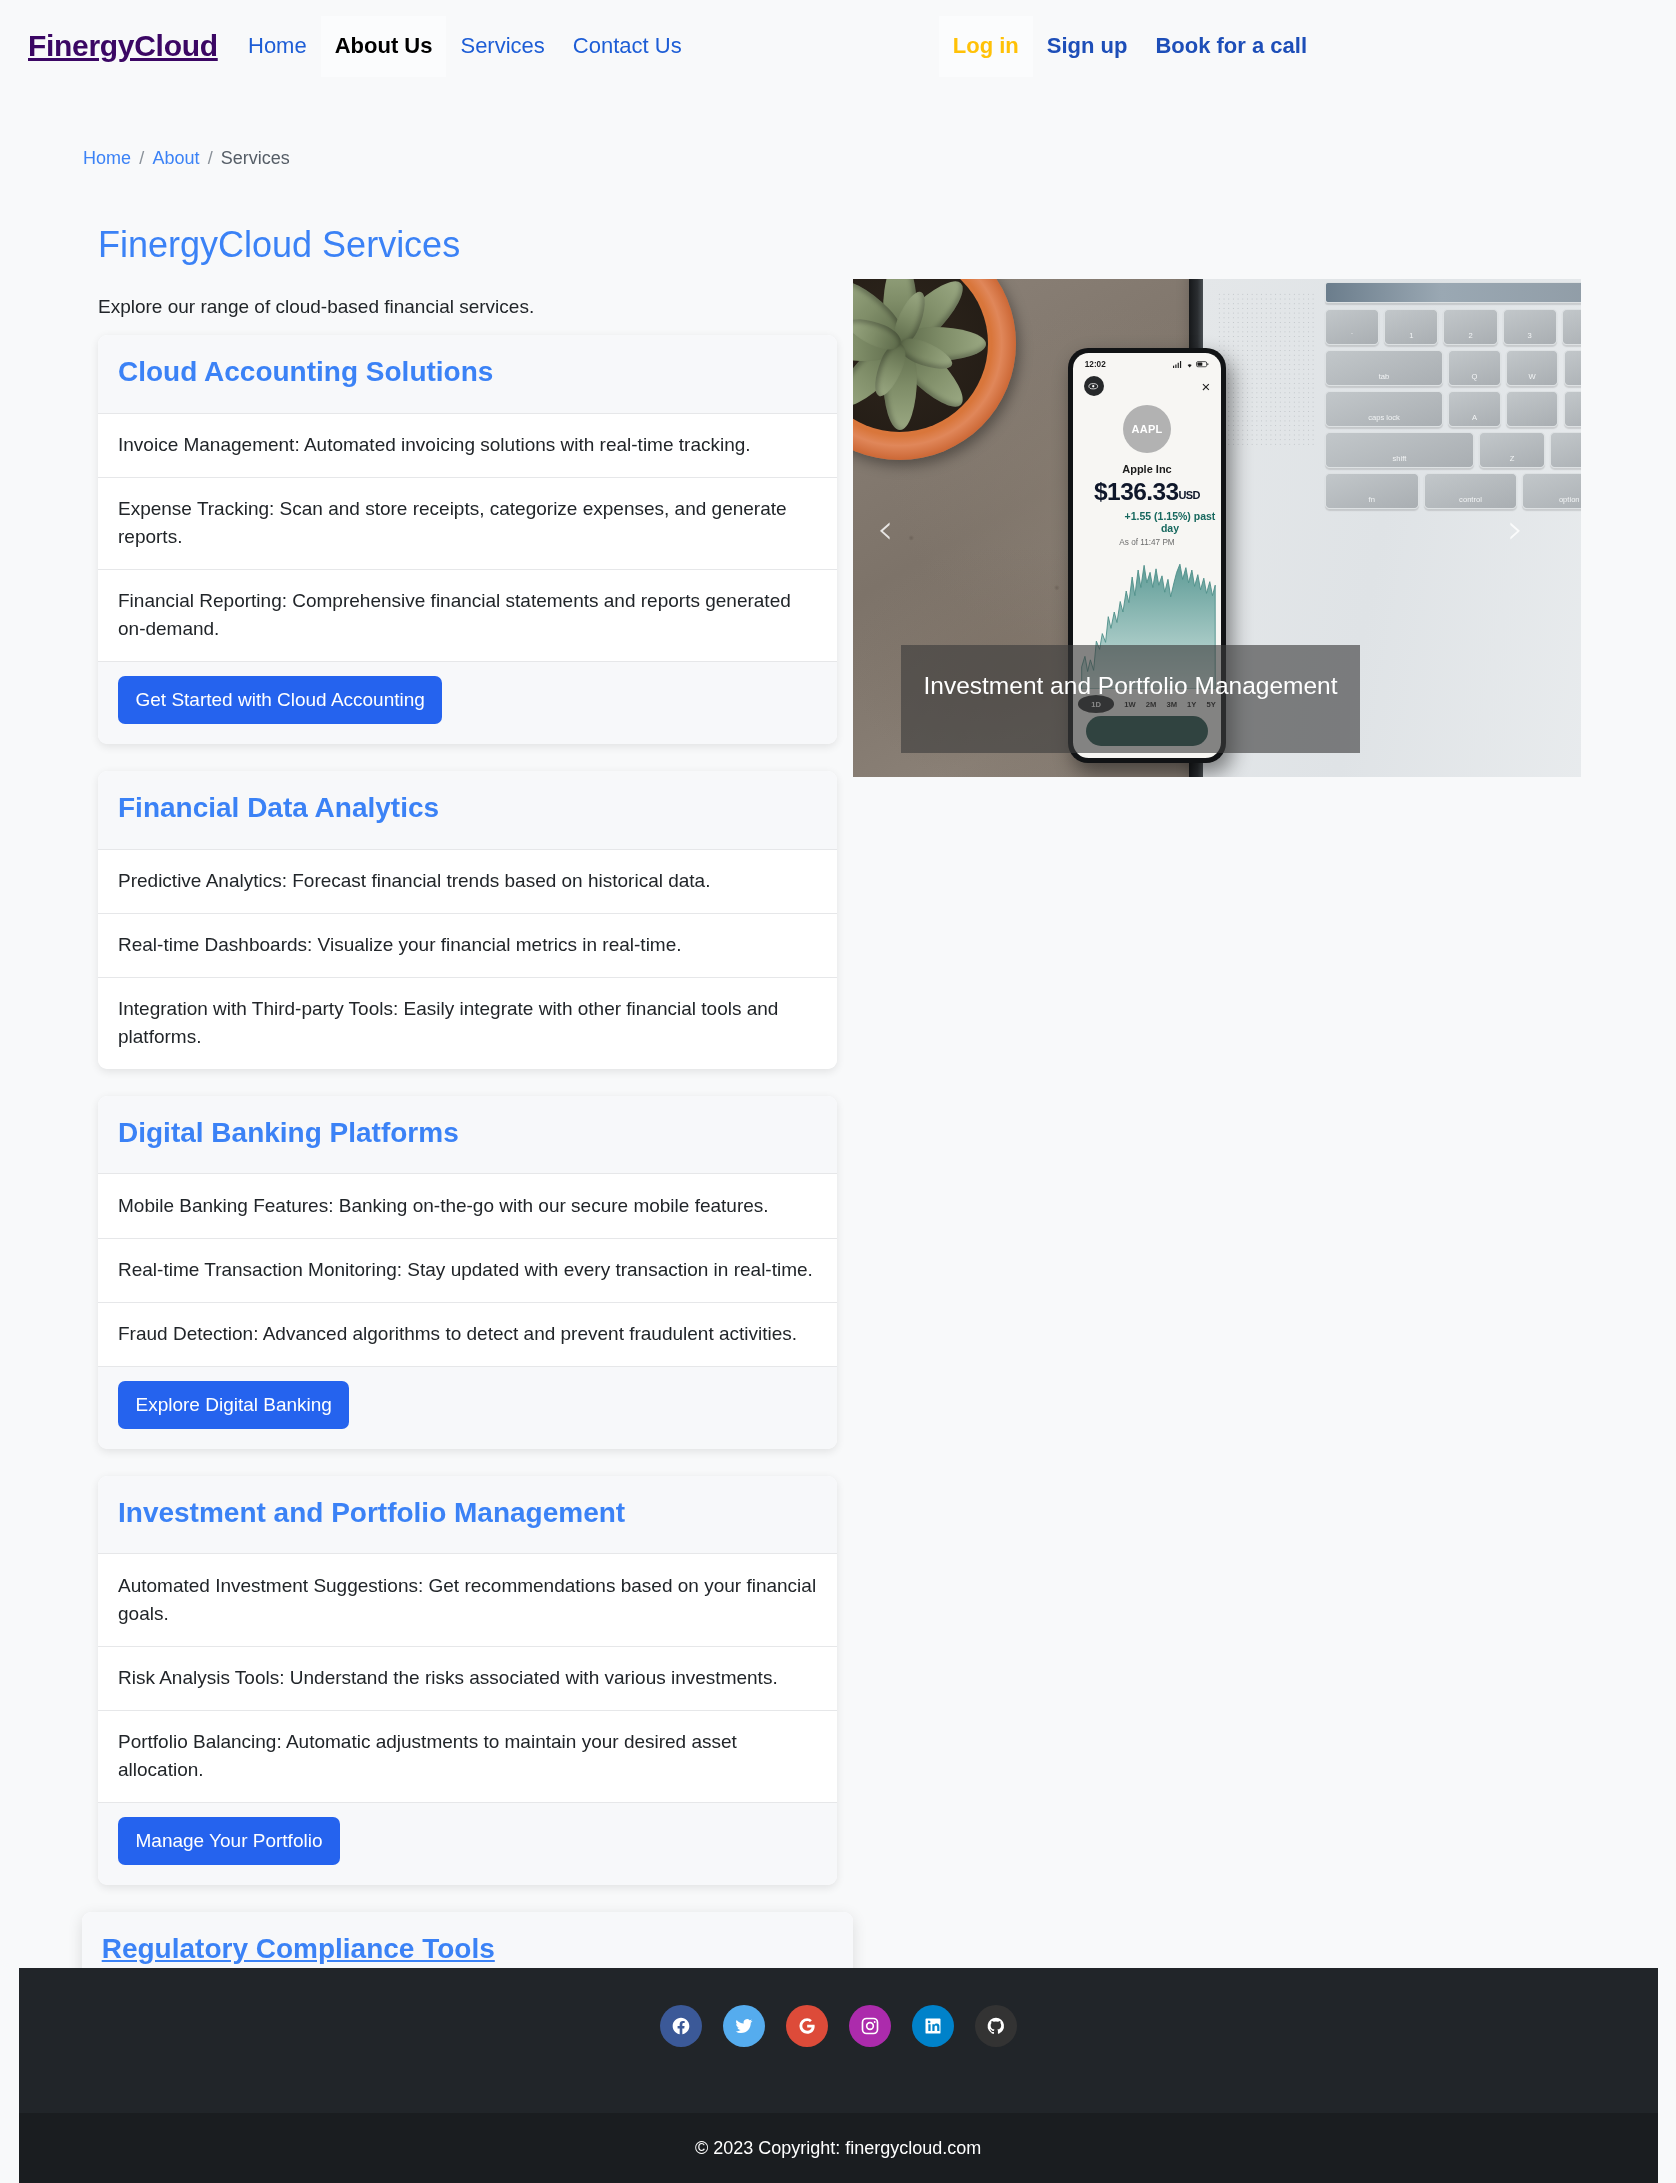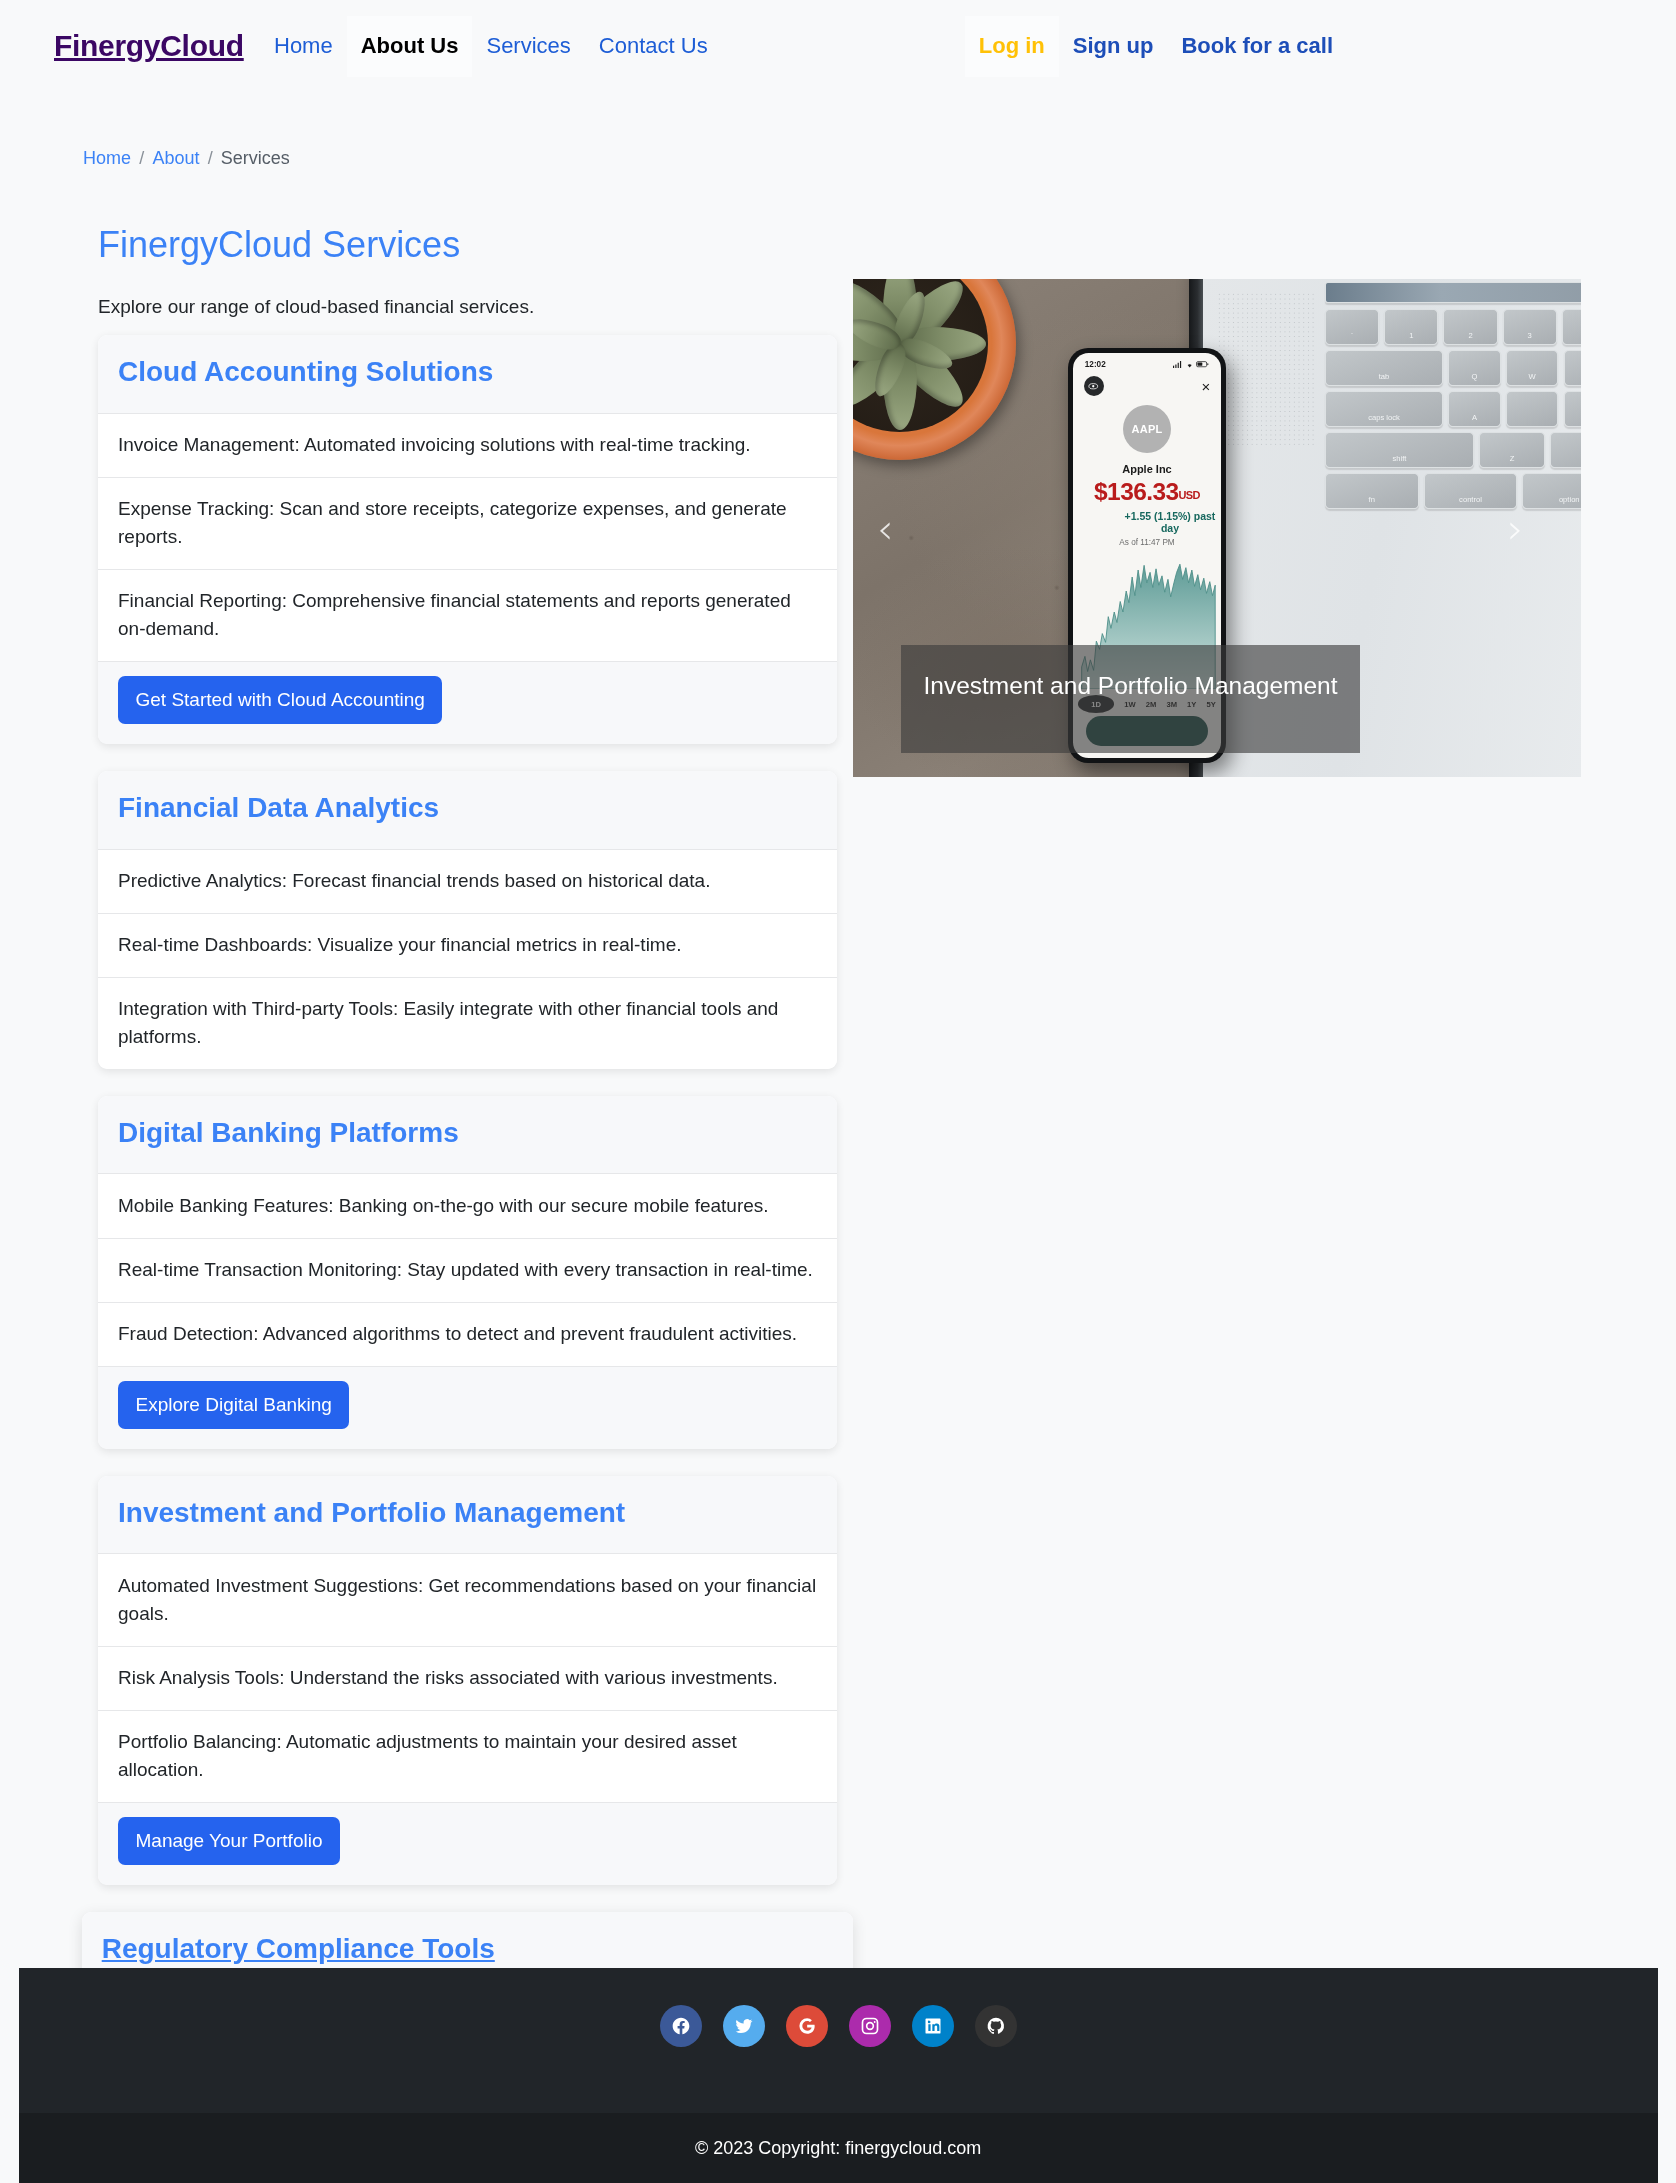--- a/index.html
+++ b/index.html
@@ -13,21 +13,20 @@
 
   
   .navbar {
     position: absolute;
     top: 0; left: 0;
     width: 1349px;
     height: 92px;
     background: #f8f9fa;
     display: flex;
     align-items: center;
-    margin-left: 26px;
   }
   .brand {
     position: absolute;
     left: 28px;
     font-size: 30px;
     font-weight: bold;
     color: #3b0764;
     letter-spacing: -0.3px;
   }
   .nav-links {
@@ -276,21 +275,21 @@
     color:#fff; font-size:9.3px;
   }
   .close-x { color:#1b1b1b; font-size:15px; line-height:1; }
   .ticker-circle {
     width: 48px; height: 48px; border-radius: 50%;
     background:#b2b2b2; margin: 9.3px auto 0 auto;
     display:flex; align-items:center; justify-content:center;
     color:#fff; font-size:11px; font-weight:bold; letter-spacing:0.3px;
   }
   .ph-name { text-align:center; font-size:11px; font-weight:bold; color:#1b1b1b; margin-top:9.3px; }
-  .ph-price { text-align:center; font-size:24.5px; font-weight:bold; color:#b91c1c; margin-top:3.5px; letter-spacing:-0.6px; }
+  .ph-price { text-align:center; font-size:24.5px; font-weight:bold; color:#0f172a; margin-top:3.5px; letter-spacing:-0.6px; }
   .ph-price .usd { font-size:11px; vertical-align: 1.2px; }
   .ph-change { text-align:center; font-size:10.5px; font-weight:bold; color:#17685e; margin-top:3.5px;padding-left:46px; }
   .ph-asof { text-align:center; font-size:8.2px; color:#6c6c6c; margin-top:4.7px; }
   .ph-chart { position:absolute; left:0; right:0; bottom:69px; height:175px; }
   .ph-ranges {
     position:absolute; left:0; right:0; bottom:45px;
     display:flex; justify-content:space-around; align-items:center;
     font-size:7.6px; font-weight:bold; color:#1b1b1b;
   }
   .ph-ranges .sel {

